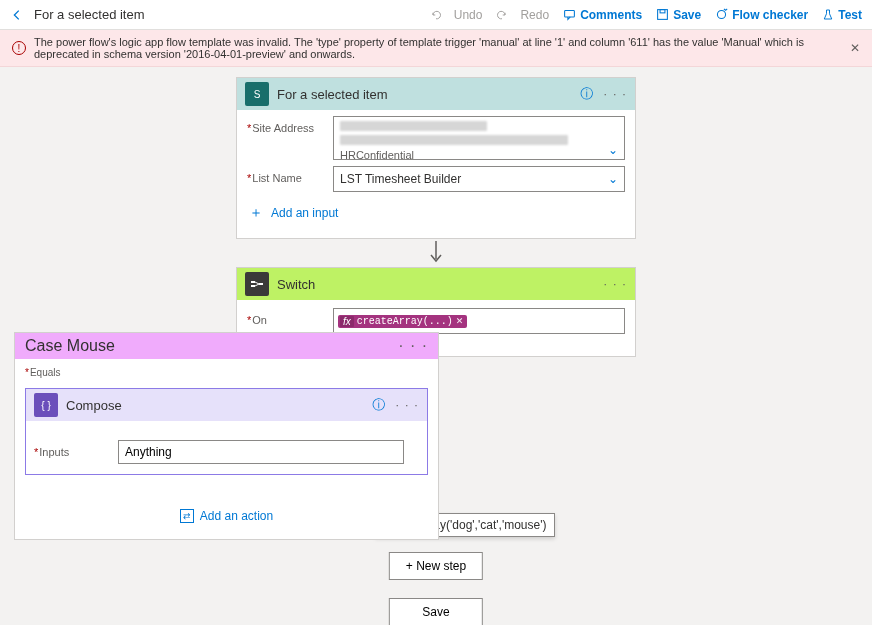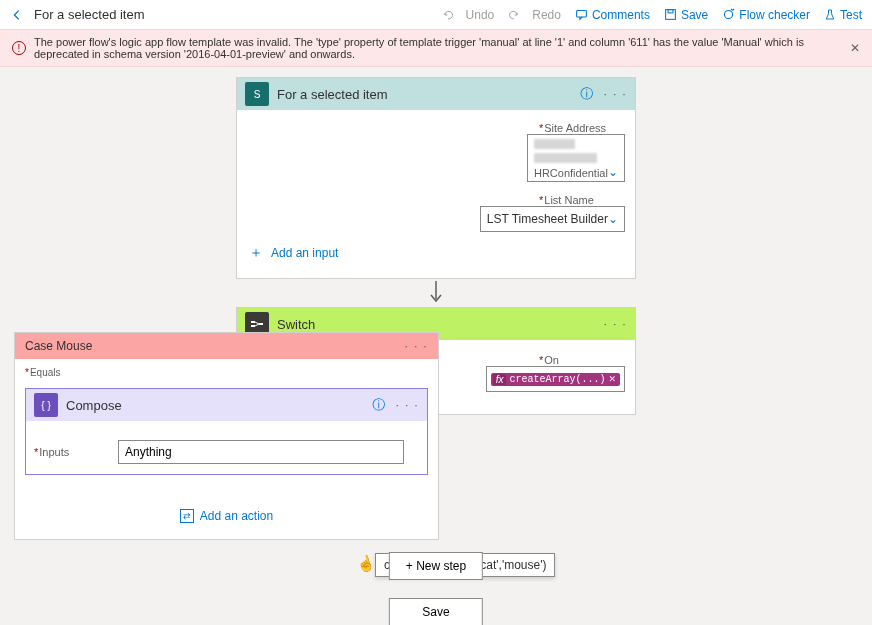--- a/index.html
+++ b/index.html
@@ -6,21 +6,21 @@
   body { background: #f3f2f1; width: 872px; height: 625px; overflow: hidden; font-size: 12px; color: #323130; }
 
   
   .toolbar {
     height: 30px; background: #fff; border-bottom: 1px solid #e1dfdd;
     display: flex; align-items: center; padding: 0 10px; gap: 14px;
   }
   .tb-left { display: flex; align-items: center; gap: 10px; }
   .tb-right { margin-left: auto; display: flex; align-items: center; gap: 14px; }
   .tb-btn { display: flex; align-items: center; gap: 4px; color: #605e5c; cursor: pointer; font-size: 12px; }
-  .tb-btn.accent { color: #0078d4; }
+  .tb-btn.accent { color: #0078d4; font-weight: bold; }
   .tb-btn.disabled { color: #a19f9d; cursor: default; gap: 12px; }
   .tb-title { font-size: 13px; color: #323130; }
 
   
   .error-bar {
     background: #fde7e9; color: #323130; font-size:11px;
     padding: 6px 12px; display: flex; align-items: center; gap: 8px;
     border-bottom: 1px solid #f3d6d8;
   }
   .error-icon {
@@ -46,21 +46,21 @@
     align-items:center;justify-content:center;font-size:10px;border-radius:2px;flex:none;
   }
   .hdr-icon.dark{background:#3b3a39;}
   .hdr-icon.purple{background:#6b4fbb;}
   .hdr-title{font-size:13px;color:#323130;}
   .hdr-actions{margin-left:auto;display:flex;align-items:center;gap:10px;}
   .info-icon{color:#0078d4;font-size:13px;}
   .ellipsis{color:#605e5c;letter-spacing:1px;cursor:pointer;}
 
   .card-body { padding:6px 10px 10px 10px; }
-  .form-row { display:flex; align-items:flex-end; margin-bottom:6px;flex-direction:column; }
+  .form-row { display:flex; align-items:flex-start; margin-bottom:6px; }
   .form-label { width:86px; font-size:11px; color:#605e5c; padding-top:6px; }
   .req::before{content:"*";color:#a80000;margin-right:1px;}
   .form-field {
     flex:1; border:1px solid #8a8886; background:#fff; min-height:26px;
     display:flex; align-items:center; padding:2px 6px; font-size:12px; position:relative;
   }
   .form-field .chev { margin-left:auto; color:#0078d4; font-size:12px; }
   .blurred-line{height:10px;background:#d6d6d6;border-radius:1px;filter:blur(1px);margin:2px 0;}
   .site-stack{display:flex;flex-direction:column;width:100%;}
   .site-label{font-size:11px;color:#605e5c;margin-top:2px;}
@@ -100,21 +100,21 @@
   .cursor-img{
     position:absolute;left:120px;top:247px;z-index:60;font-size:15px;color:#000;
     transform:rotate(-15deg);
   }
 
   
   .case-card{
     position:absolute;left:14px;top:265px;width:425px;background:#fff;border:1px solid #d2d0ce;
   }
   .case-header{
-    height:26px;background:#fca5a5;display:flex;align-items:center;padding:0 10px;font-size:12px;text-align:right;
+    height:26px;background:#f0abfc;display:flex;align-items:center;padding:0 10px;font-size:16px;text-align:right;
   }
   .case-header .ellipsis{margin-left:auto;}
   .case-body{padding:8px 10px 16px 10px;}
   .small-label{font-size:10px;color:#605e5c;margin-bottom:2px;}
   .equals-input{
     width:110px;border:1px solid #323130;height:22px;padding:2px 5px;font-size:12px;
   }
 
   .compose-card{
     border:1px solid #8c7ae6;margin-top:10px;

